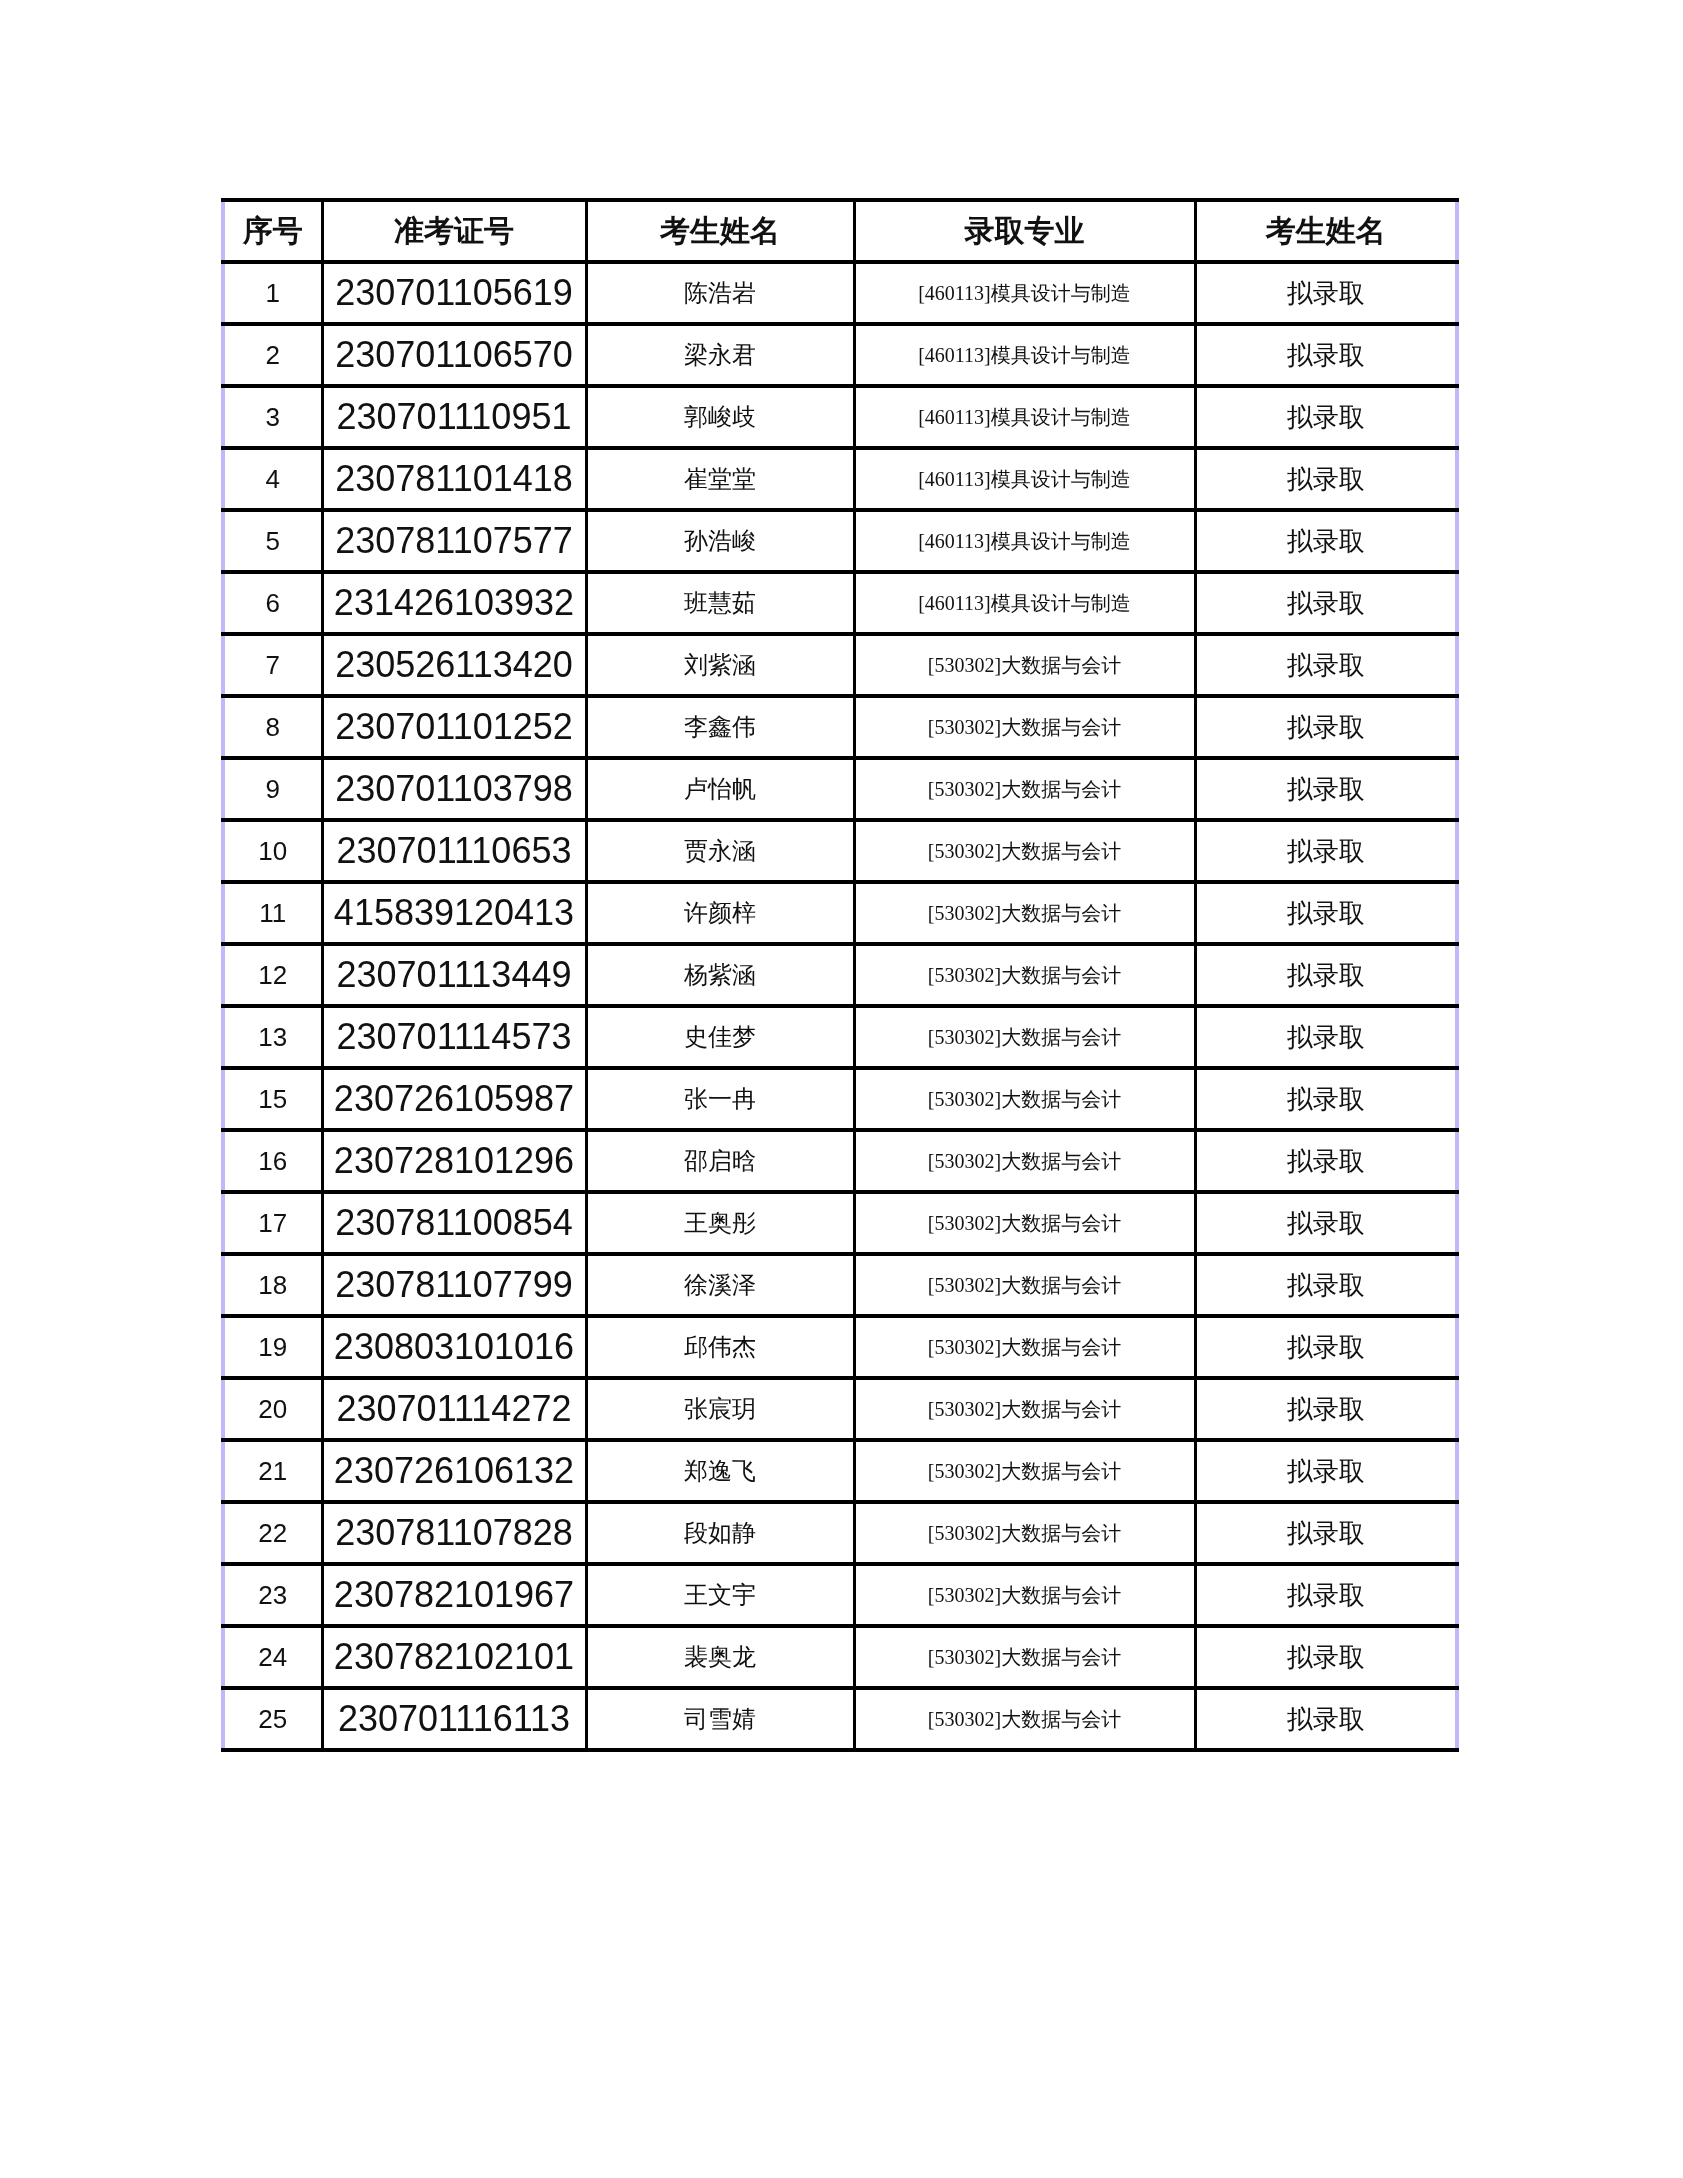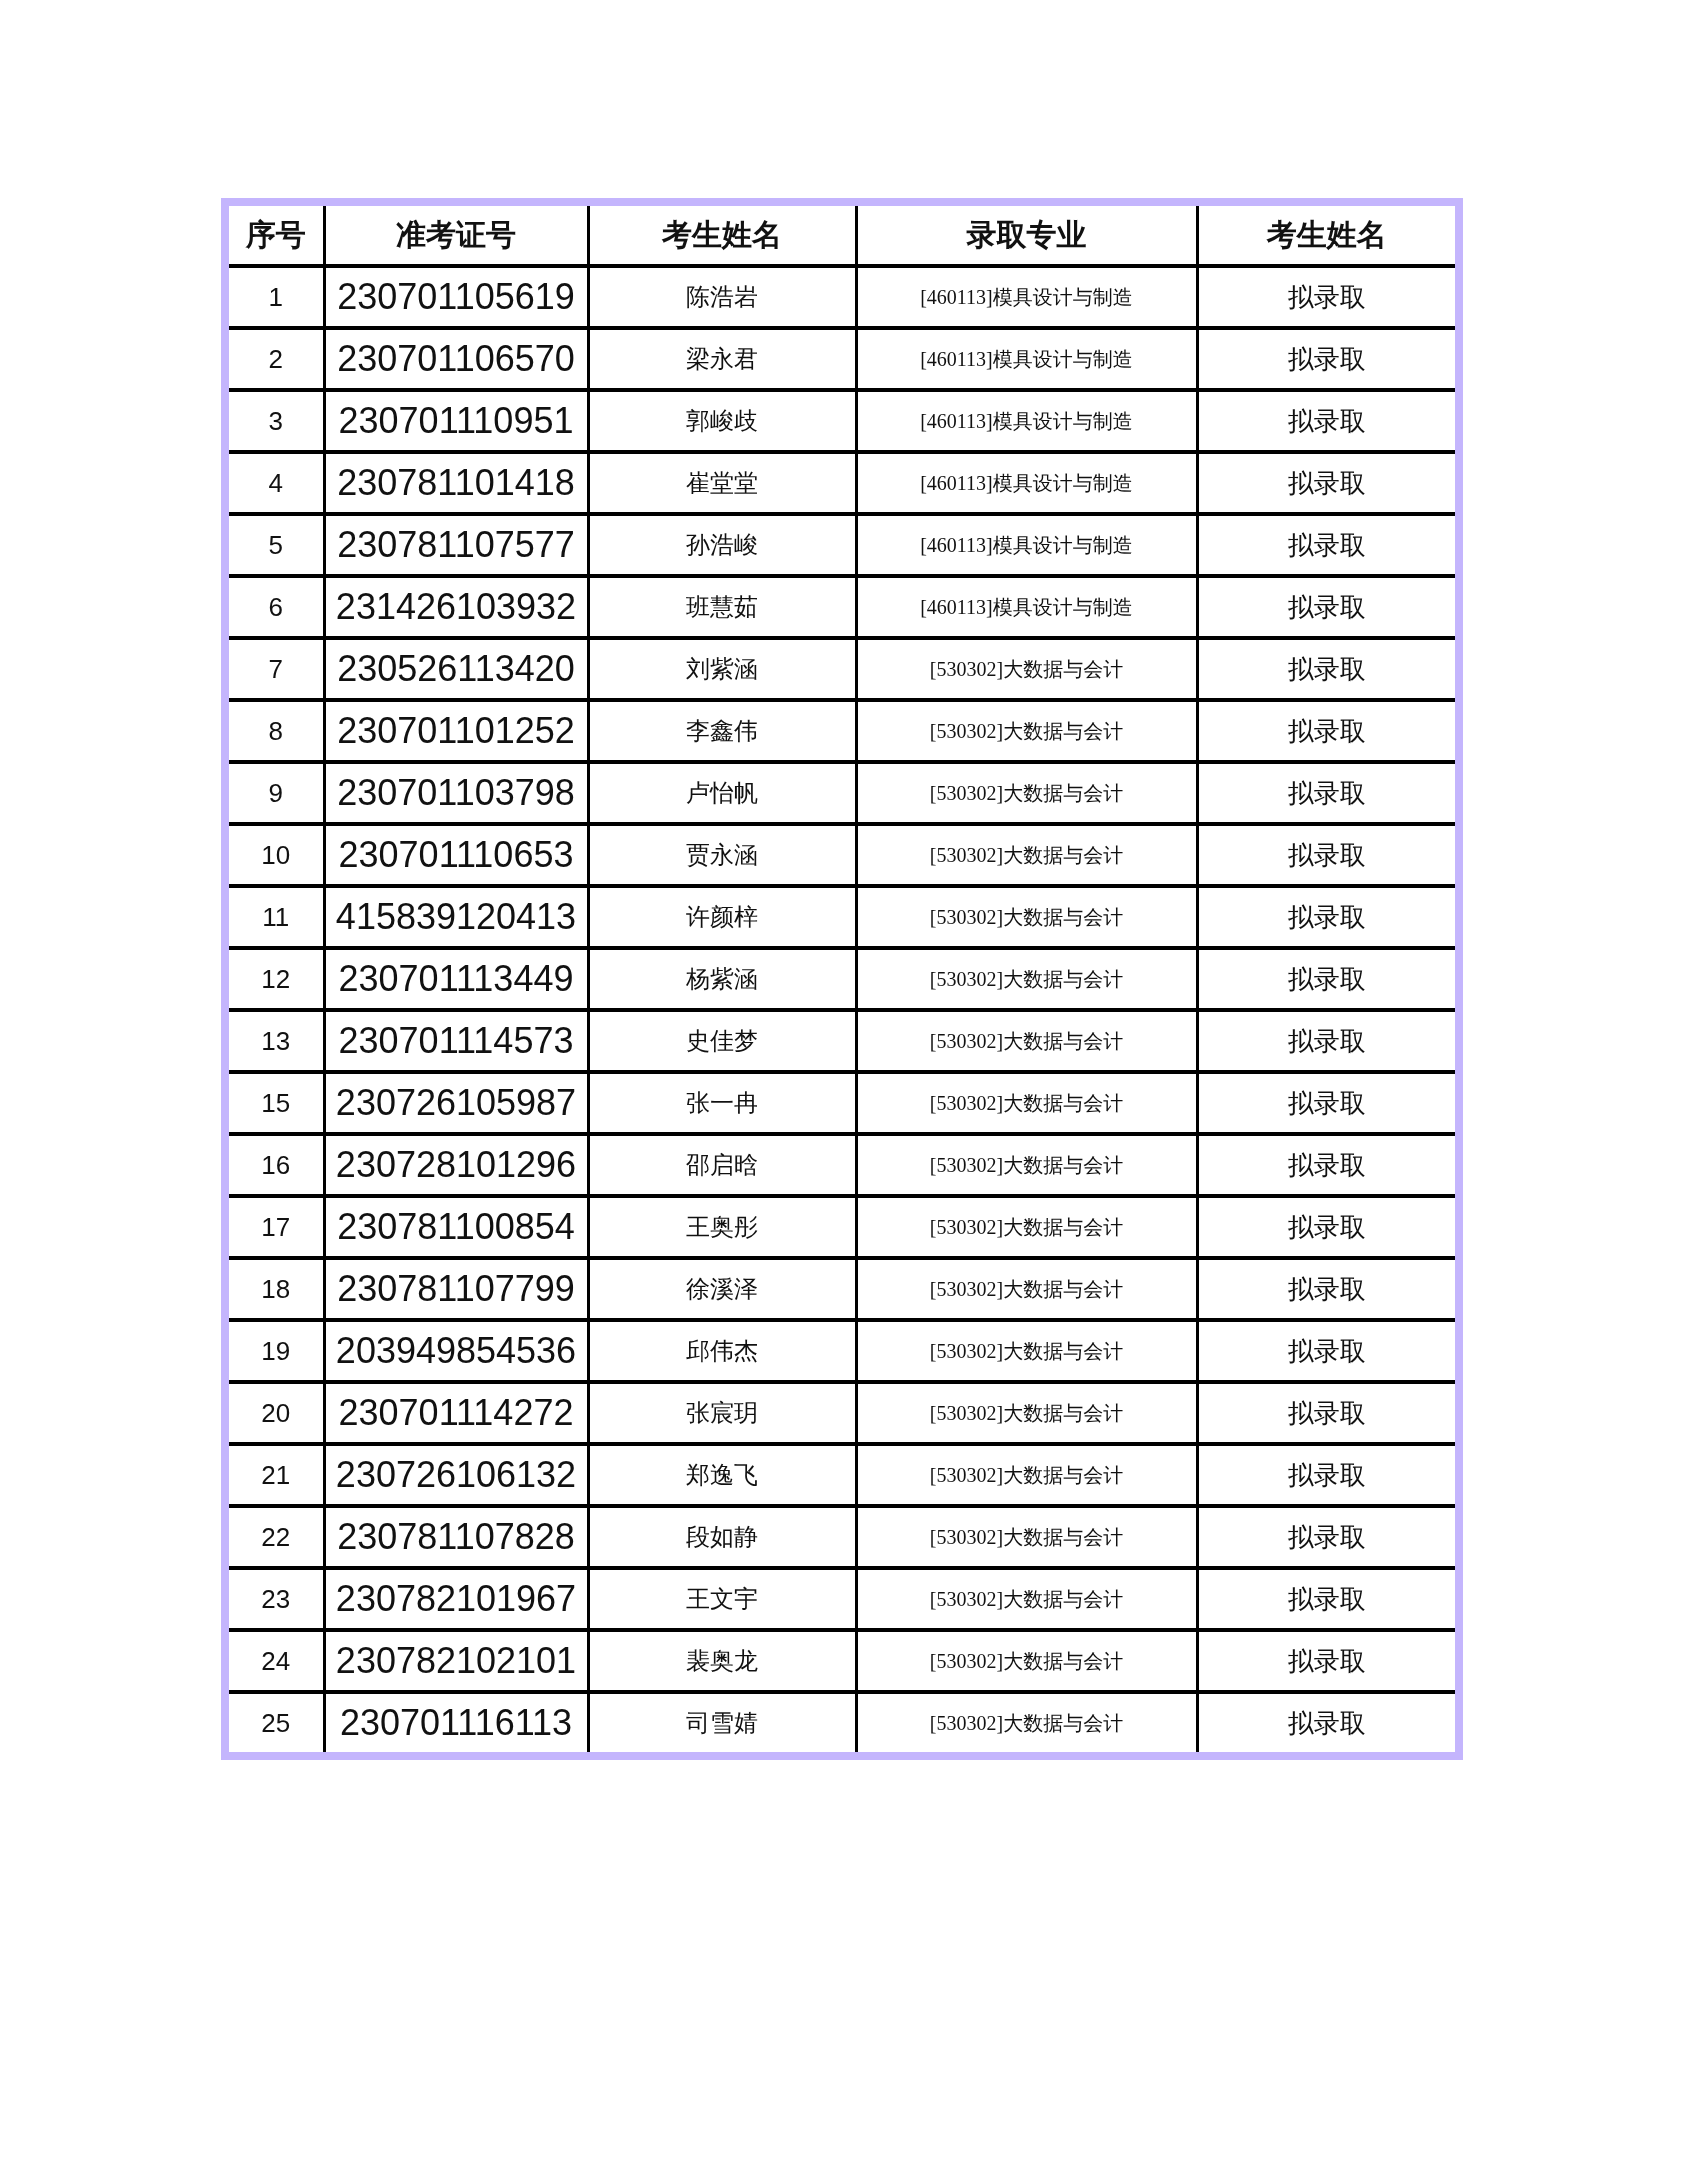--- a/index.html
+++ b/index.html
@@ -31,21 +31,21 @@
     border-right: 3px solid #000000;
     border-top: 4px solid #000000;
     border-bottom: 4px solid #000000;
     text-align: center;
     vertical-align: middle;
     padding: 0;
     overflow: hidden;
     white-space: nowrap;
   }
   table.admission {
-    border: 8px solid #c4b5fd;
+    border: 4px solid #c4b5fd;
   }
   table.admission th {
     height: 58px; 
     font-weight: bold;
     font-size: 30px;
     font-family: "Liberation Serif", "DejaVu Serif", serif;
   }
   table.admission td {
     height: 58px;
   }
@@ -214,21 +214,21 @@
         </tr>
         <tr>
           <td class="cell-no">18</td>
           <td class="cell-exam">230781107799</td>
           <td class="cell-name">徐溪泽</td>
           <td class="cell-major">[530302]大数据与会计</td>
           <td class="cell-status">拟录取</td>
         </tr>
         <tr>
           <td class="cell-no">19</td>
-          <td class="cell-exam">203949854536</td>
+          <td class="cell-exam">230803101016</td>
           <td class="cell-name">邱伟杰</td>
           <td class="cell-major">[530302]大数据与会计</td>
           <td class="cell-status">拟录取</td>
         </tr>
         <tr>
           <td class="cell-no">20</td>
           <td class="cell-exam">230701114272</td>
           <td class="cell-name">张宸玥</td>
           <td class="cell-major">[530302]大数据与会计</td>
           <td class="cell-status">拟录取</td>

